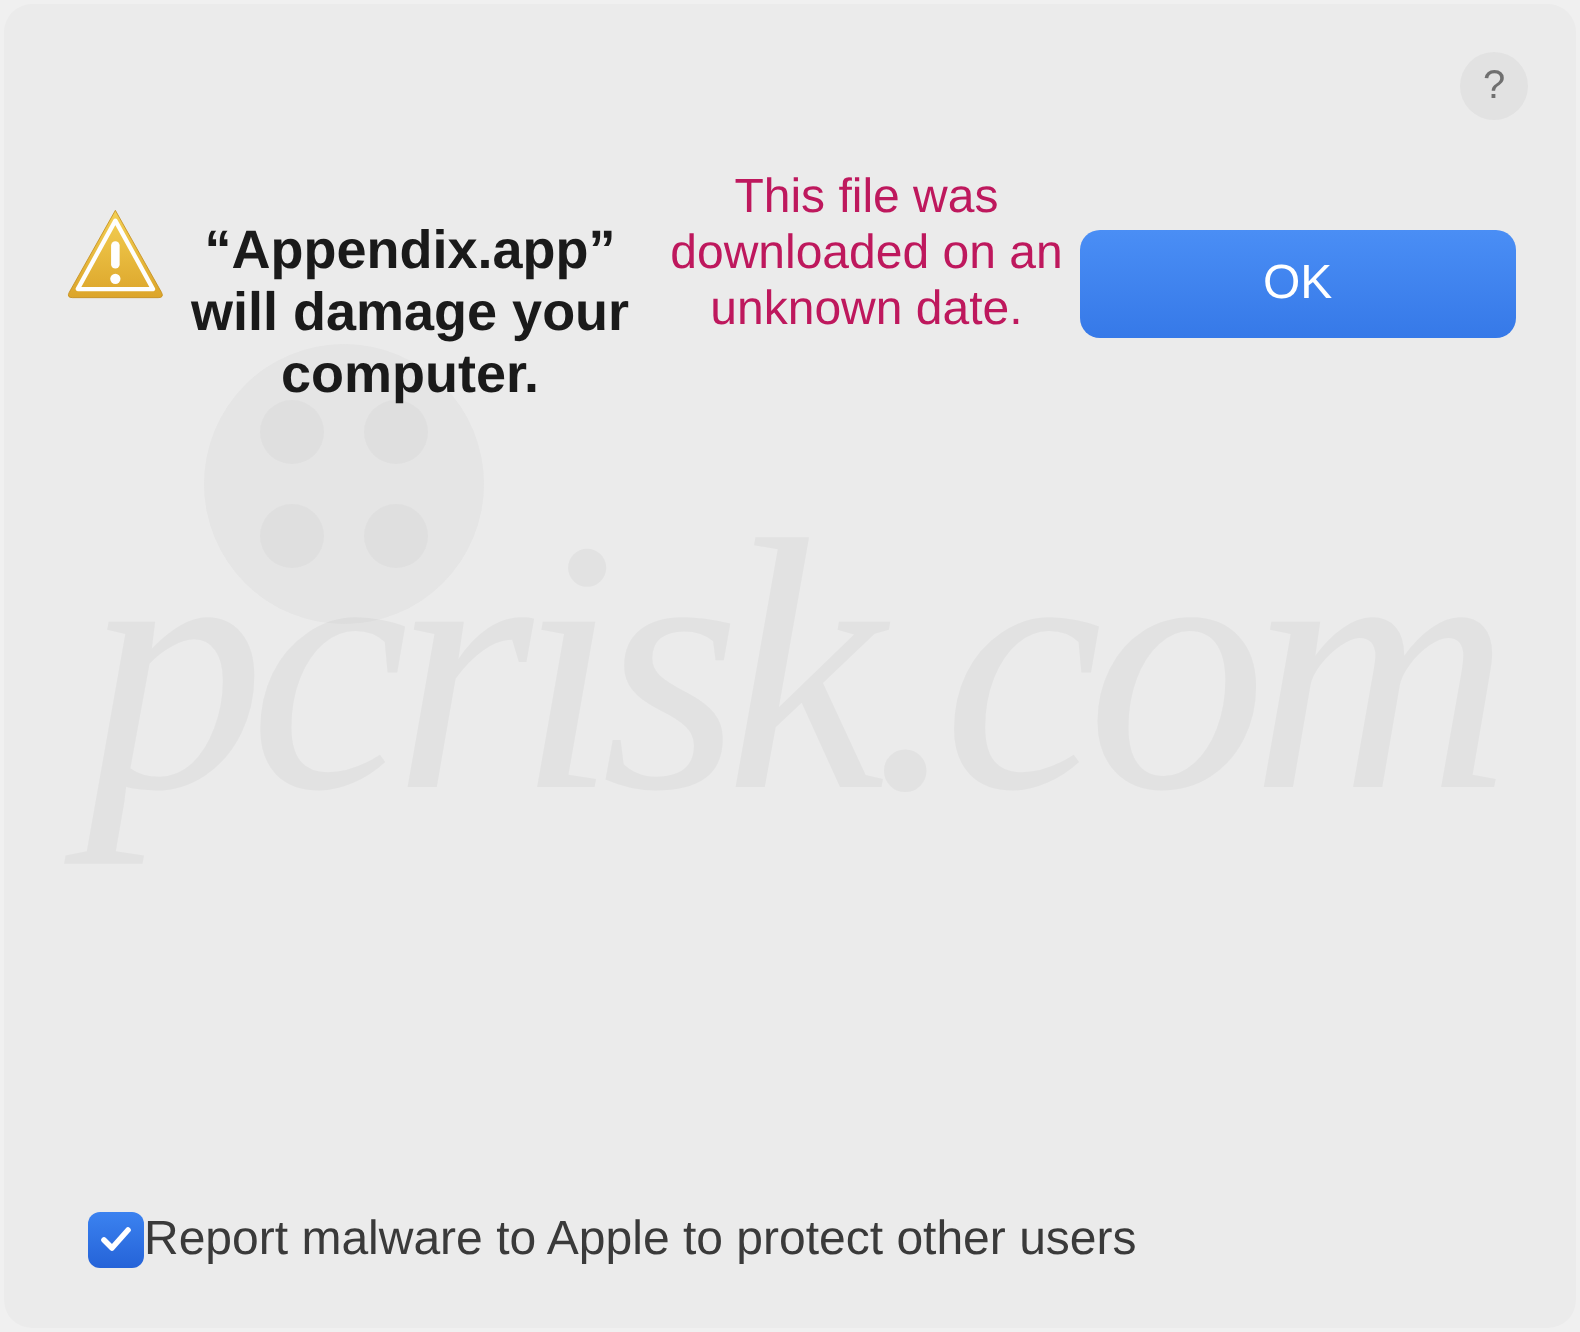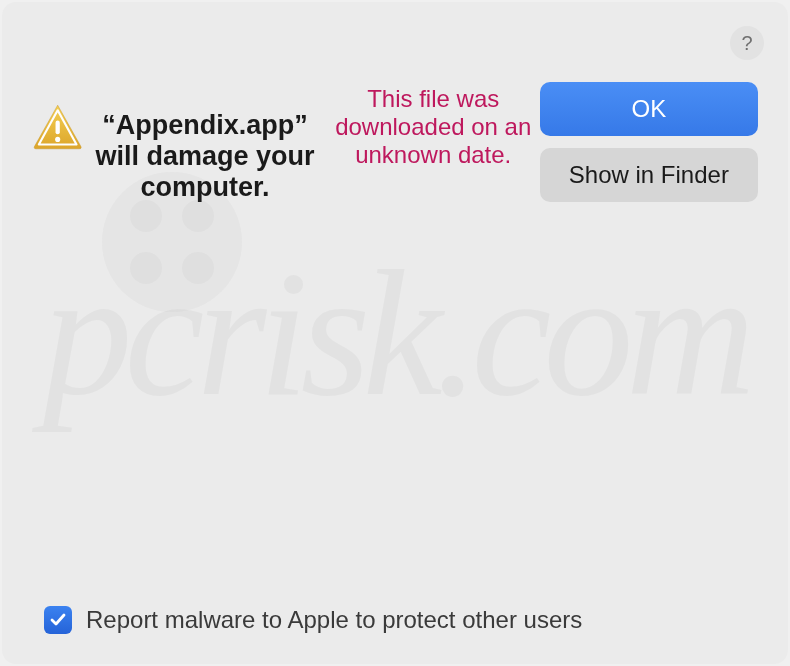--- a/index.html
+++ b/index.html
@@ -97,21 +97,20 @@
       background: #d6d6d6;
       color: #1a1a1a;
     }
     
     .checkbox-row {
       position: absolute;
       bottom: 30px;
       left: 42px;
       display: flex;
       align-items: center;
-      gap: 14px;
     }
     
     .checkbox {
       width: 28px;
       height: 28px;
       border-radius: 6px;
       background: linear-gradient(180deg, #3b82f0 0%, #2563d8 100%);
       display: flex;
       align-items: center;
       justify-content: center;
@@ -203,21 +202,20 @@
       <rect x="55" y="40" width="10" height="32" rx="5" fill="#fefefe"></rect>
       <circle cx="60" cy="84" r="6" fill="#fefefe"></circle>
     </svg>
 
     <div class="title-text">“Appendix.app” will damage your computer.</div>
 
     <div class="subtitle-text">This file was downloaded on an unknown date.</div>
 
     <div class="button-container">
       <button class="btn btn-primary">OK</button>
-      <button class="btn btn-secondary">Show in Finder</button>
     </div>
   </div>
 
   <div class="checkbox-row">
     <div class="checkbox">
       <svg viewBox="0 0 20 20">
         <path d="M 4 10 L 8 14 L 16 5" stroke="#ffffff" stroke-width="2.8" fill="none" stroke-linecap="round" stroke-linejoin="round"></path>
       </svg>
     </div>
     <span class="checkbox-label">Report malware to Apple to protect other users</span>

